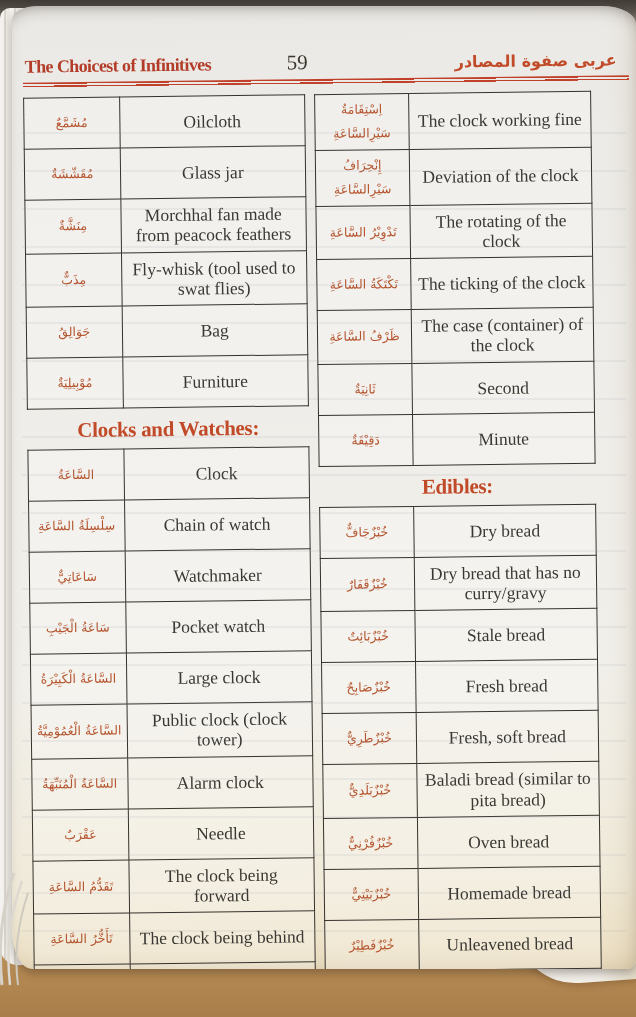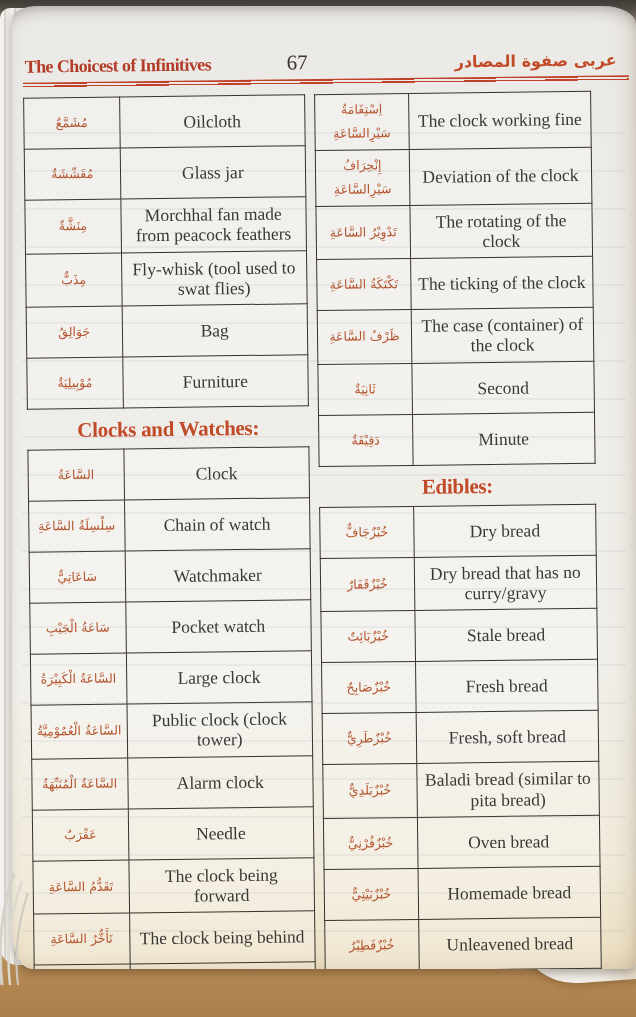--- a/index.html
+++ b/index.html
@@ -65,21 +65,21 @@
 <body>
 
 <div class="page-stack"></div>
 <div class="under-edge"></div>
 
 <div class="page">
   <div class="content">
 
     <div class="hdr">
       <div class="hdr-title">The Choicest of Infinitives</div>
-      <div class="hdr-num">67</div>
+      <div class="hdr-num">59</div>
       <div class="hdr-ar">عربى صفوة المصادر</div>
     </div>
     <div class="rule"></div>
 
     <div class="cols">
 
       <div class="col-l">
         <table>
           <tbody>
               <tr>

